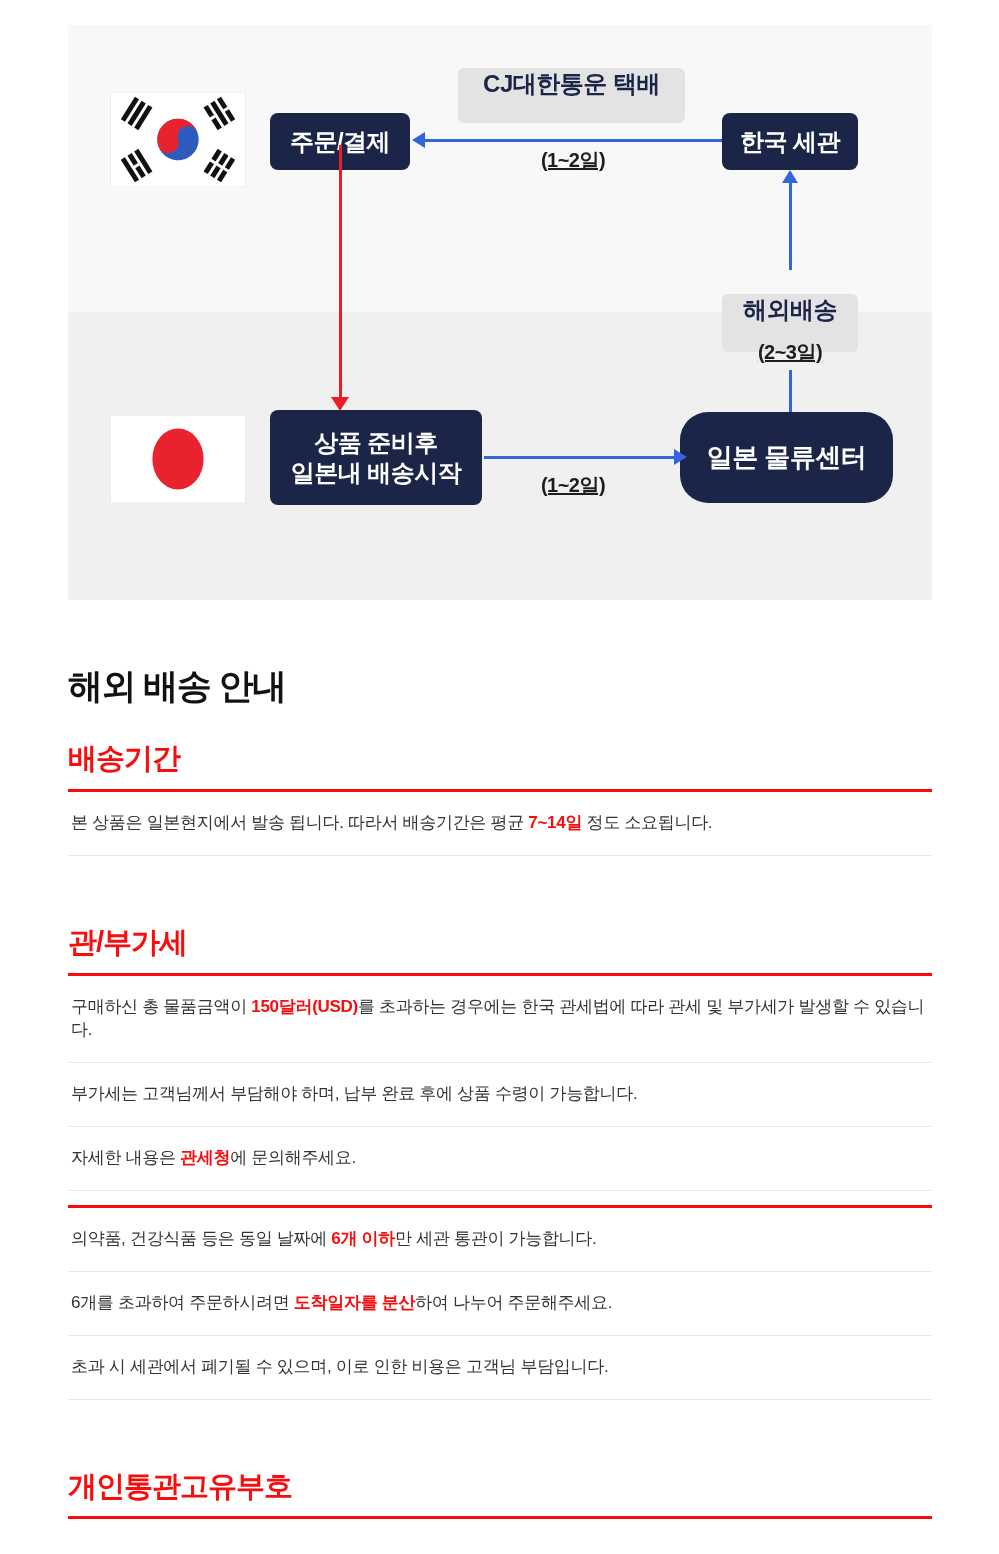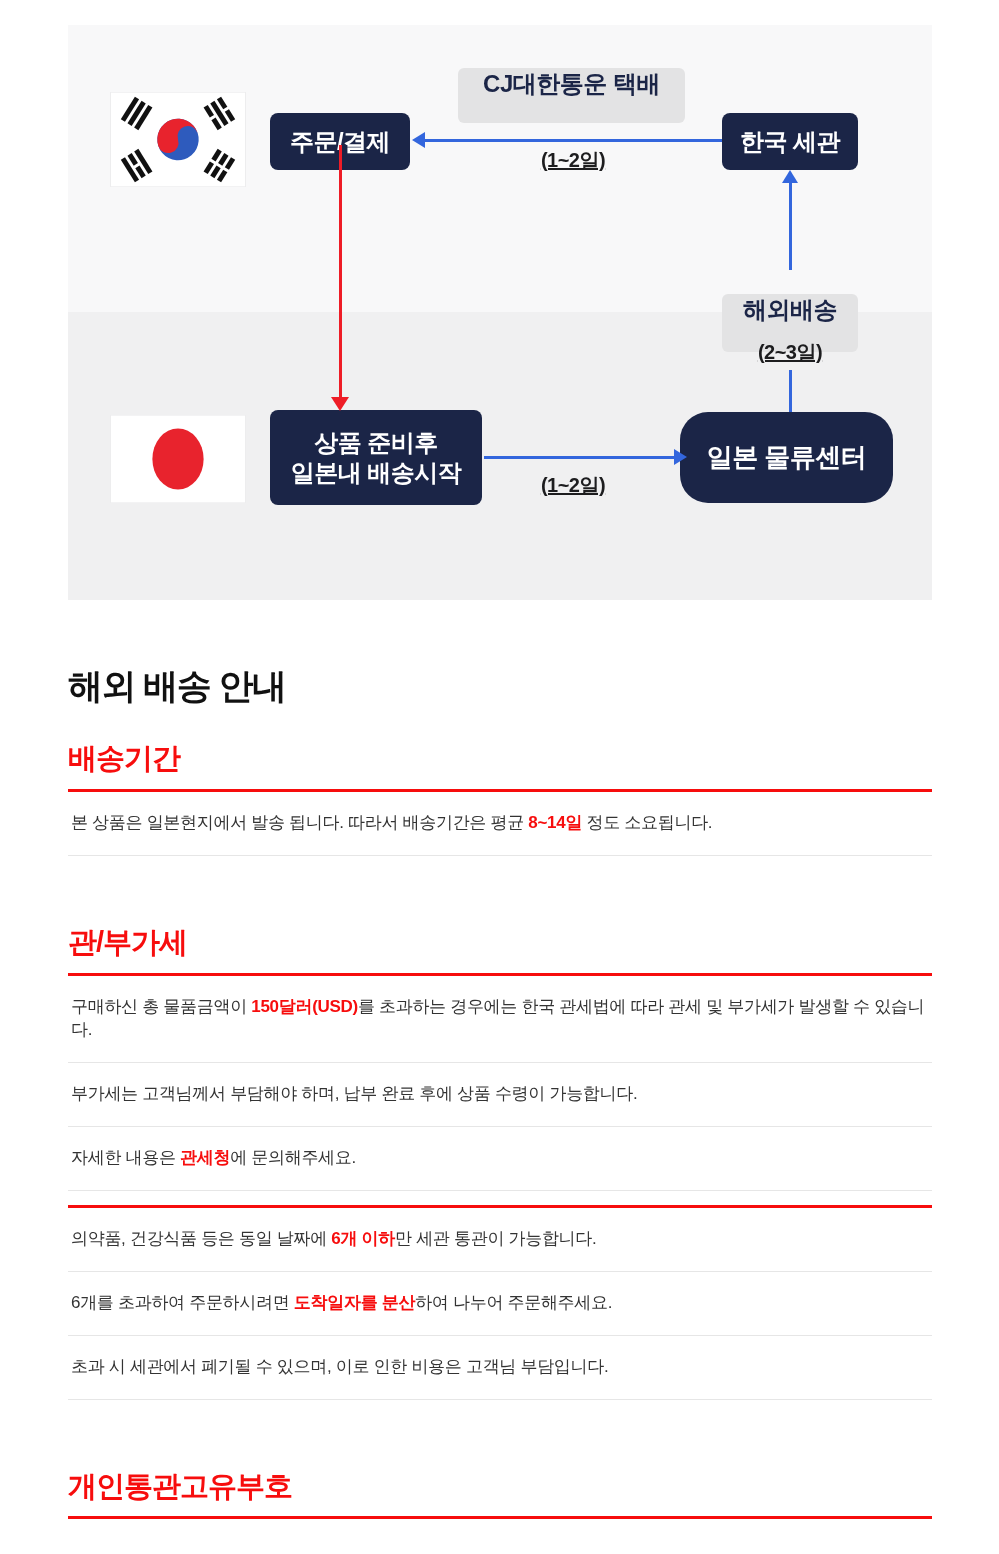--- a/index.html
+++ b/index.html
@@ -172,21 +172,21 @@
   <div class="duration dur-right">(2~3일)</div>
   <div class="duration dur-bottom">(1~2일)</div>
 </div>
 
 <div class="guide">
   <h1>해외 배송 안내</h1>
   <div>
       <section class="gsec">
         <h2 class="gsec-h">배송기간</h2>
         <div class="gsec-rule"></div>
-        <p class="grow"><span>본 상품은 일본현지에서 발송 됩니다. 따라서 배송기간은 평균 </span><span class="red">8~14일</span><span> 정도 소요됩니다.</span></p>
+        <p class="grow"><span>본 상품은 일본현지에서 발송 됩니다. 따라서 배송기간은 평균 </span><span class="red">7~14일</span><span> 정도 소요됩니다.</span></p>
       </section>
       <section class="gsec">
         <h2 class="gsec-h">관/부가세</h2>
         <div class="gsec-rule"></div>
         <p class="grow"><span>구매하신 총 물품금액이 </span><span class="red">150달러(USD)</span><span>를 초과하는 경우에는 한국 관세법에 따라 관세 및 부가세가 발생할 수 있습니다.</span></p>
         <p class="grow"><span>부가세는 고객님께서 부담해야 하며, 납부 완료 후에 상품 수령이 가능합니다.</span></p>
         <p class="grow"><span>자세한 내용은 </span><span class="red">관세청</span><span>에 문의해주세요.</span></p>
       </section>
       <section class="gsec">
         <div class="gsec-rule"></div>

